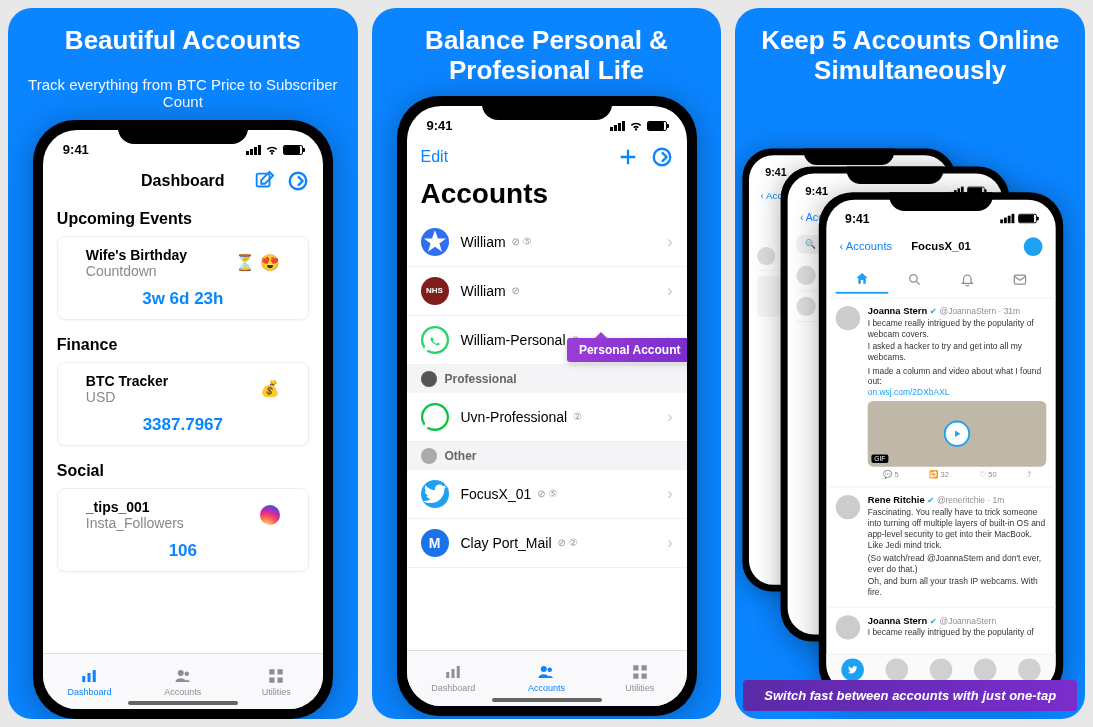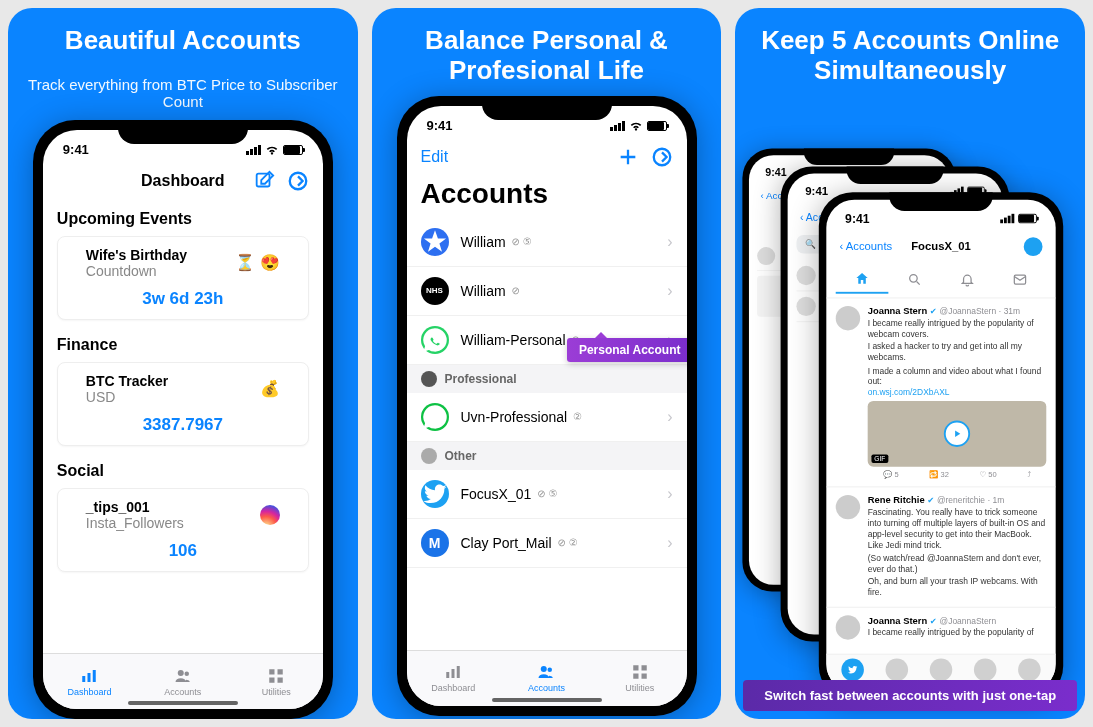--- a/index.html
+++ b/index.html
@@ -55,37 +55,37 @@
 
 .nav-left{color:#0a84ff;font-size:16px;}
 .h1{font-size:28px;font-weight:800;padding:4px 14px 8px;}
 .group-header{background:#f4f4f6;padding:6px 14px;font-size:12px;color:#666;display:flex;align-items:center;gap:8px;font-weight:600;}
 .avatar{width:16px;height:16px;border-radius:50%;background:#fc6;}
 .avatar.dark{background:#555;}
 .avatar.grey{background:#aaa;}
 .row{display:flex;align-items:center;padding:10px 14px;gap:12px;border-bottom:1px solid #f0f0f0;position:relative;}
 .circle-icon{width:28px;height:28px;border-radius:50%;display:flex;align-items:center;justify-content:center;color:#fff;flex-shrink:0;}
 .ci-blue{background:#2d6ff1;}
-.ci-nhs{background:#000000;}
+.ci-nhs{background:#7f1d1d;}
 .ci-wa{background:#25d366;}
 .ci-tw{background:#1da1f2;}
 .ci-gm{background:#1a73e8;}
 .row-name{flex:1;font-size:14px;font-weight:500;display:flex;align-items:center;gap:6px;}
 .badge{font-size:10px;color:#999;}
 .chev{color:#c7c7cc;font-size:16px;}
 .callout{position:absolute;top:22px;right:-6px;background:linear-gradient(90deg,#9b3dd6,#7a2dcc);color:#fff;font-size:12px;font-weight:600;padding:5px 12px;border-radius:3px;z-index:5;box-shadow:0 2px 6px rgba(0,0,0,.2);}
 .callout::before{content:"";position:absolute;top:-12px;left:28px;border:6px solid transparent;border-bottom-color:#9b3dd6;}
 
 
 .stack{position:relative;width:100%;flex:1;margin-top:4px;}
 .stack .phone{position:absolute;}
 .stack .phone.p1{top:0;left:-16px;transform:scale(.82);}
 .stack .phone.p2{top:34px;left:30px;transform:scale(.88);}
 .stack .phone.p3{top:76px;left:76px;transform:scale(.94);}
-.footer-bar{position:absolute;bottom:8px;left:8px;right:8px;background:linear-gradient(90deg,#5b2aa8,#7a2dcc);color:#fff;font-size:13px;font-weight:600;padding:8px 18px;border-radius:4px;text-align:center;z-index:50;}
+.footer-bar{position:absolute;bottom:8px;left:8px;right:8px;background:linear-gradient(90deg,#5b2aa8,#7a2dcc);color:#fff;font-size:13px;font-weight:600;padding:8px 18px;border-radius:4px;text-align:center;z-index:50;font-style:italic;}
 
 
 .toptabs{display:flex;padding:4px 10px;gap:0;border-bottom:1px solid #eee;}
 .toptab{flex:1;display:flex;align-items:center;justify-content:center;height:30px;color:#8e8e93;}
 .toptab.active{color:#1da1f2;border-bottom:2px solid #1da1f2;}
 .tweet{padding:8px 10px;font-size:10px;border-bottom:1px solid #eee;display:flex;gap:8px;}
 .tweet .av{width:26px;height:26px;border-radius:50%;background:#ccc;flex-shrink:0;}
 .tweet .body{flex:1;}
 .tweet .uname{font-weight:700;font-size:10px;}
 .tweet .handle{color:#8e8e93;font-weight:400;font-size:9px;}

